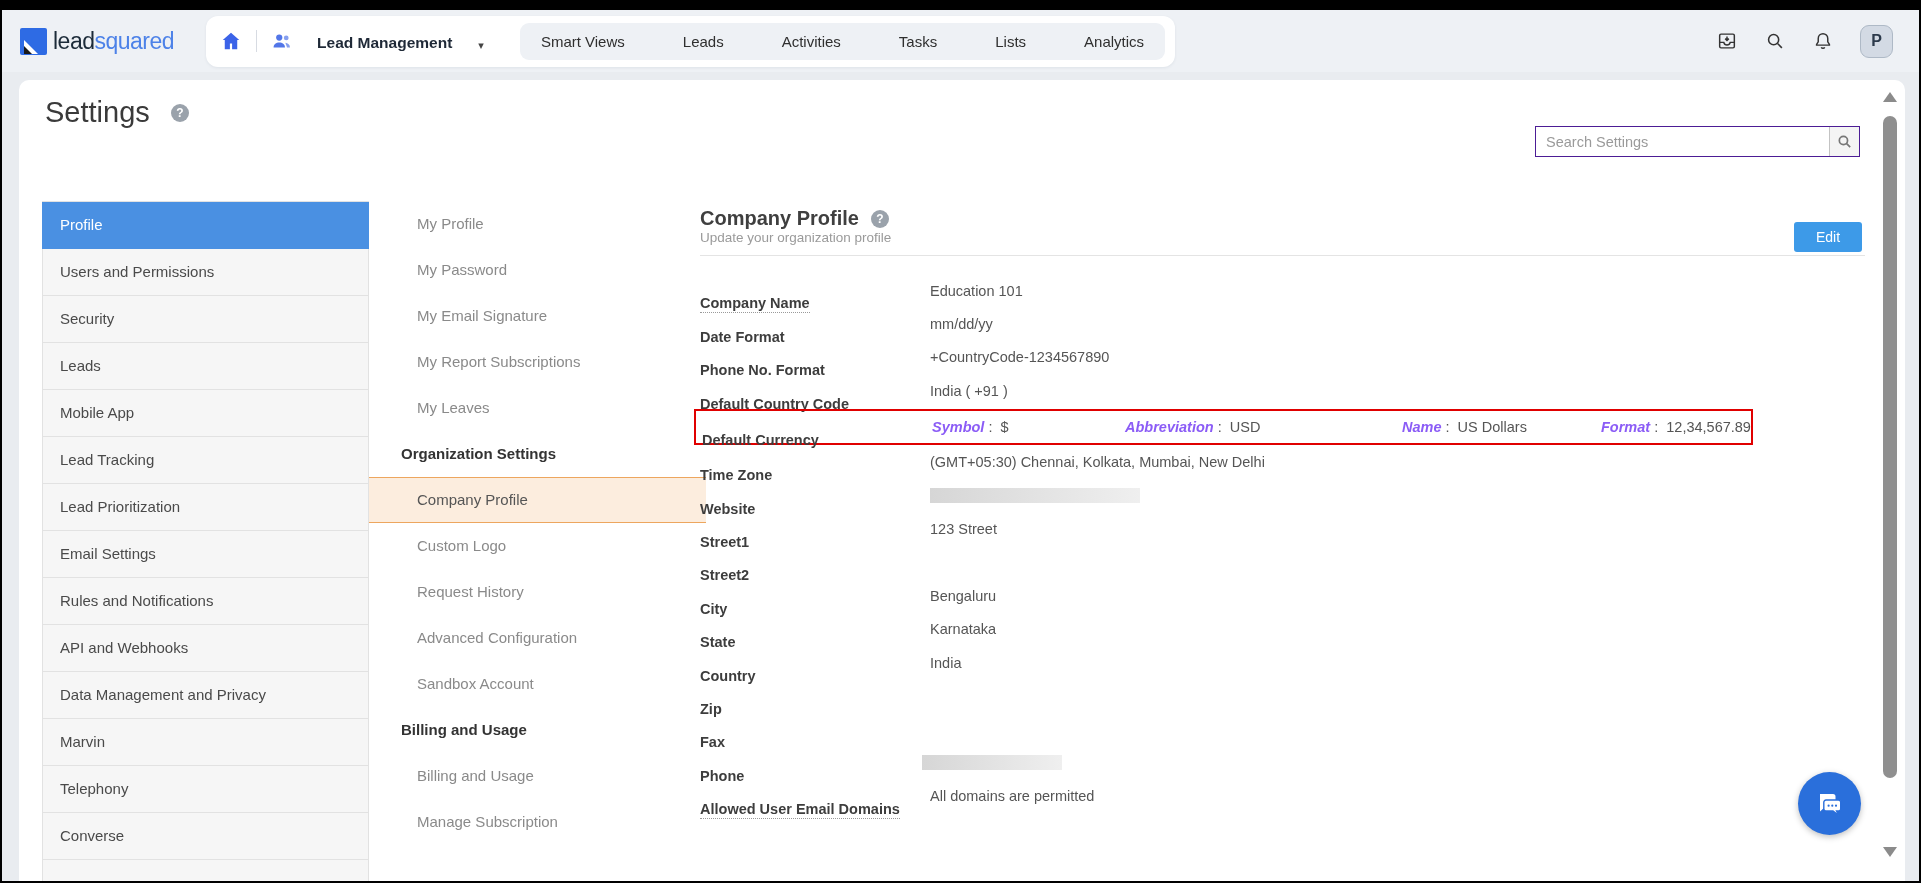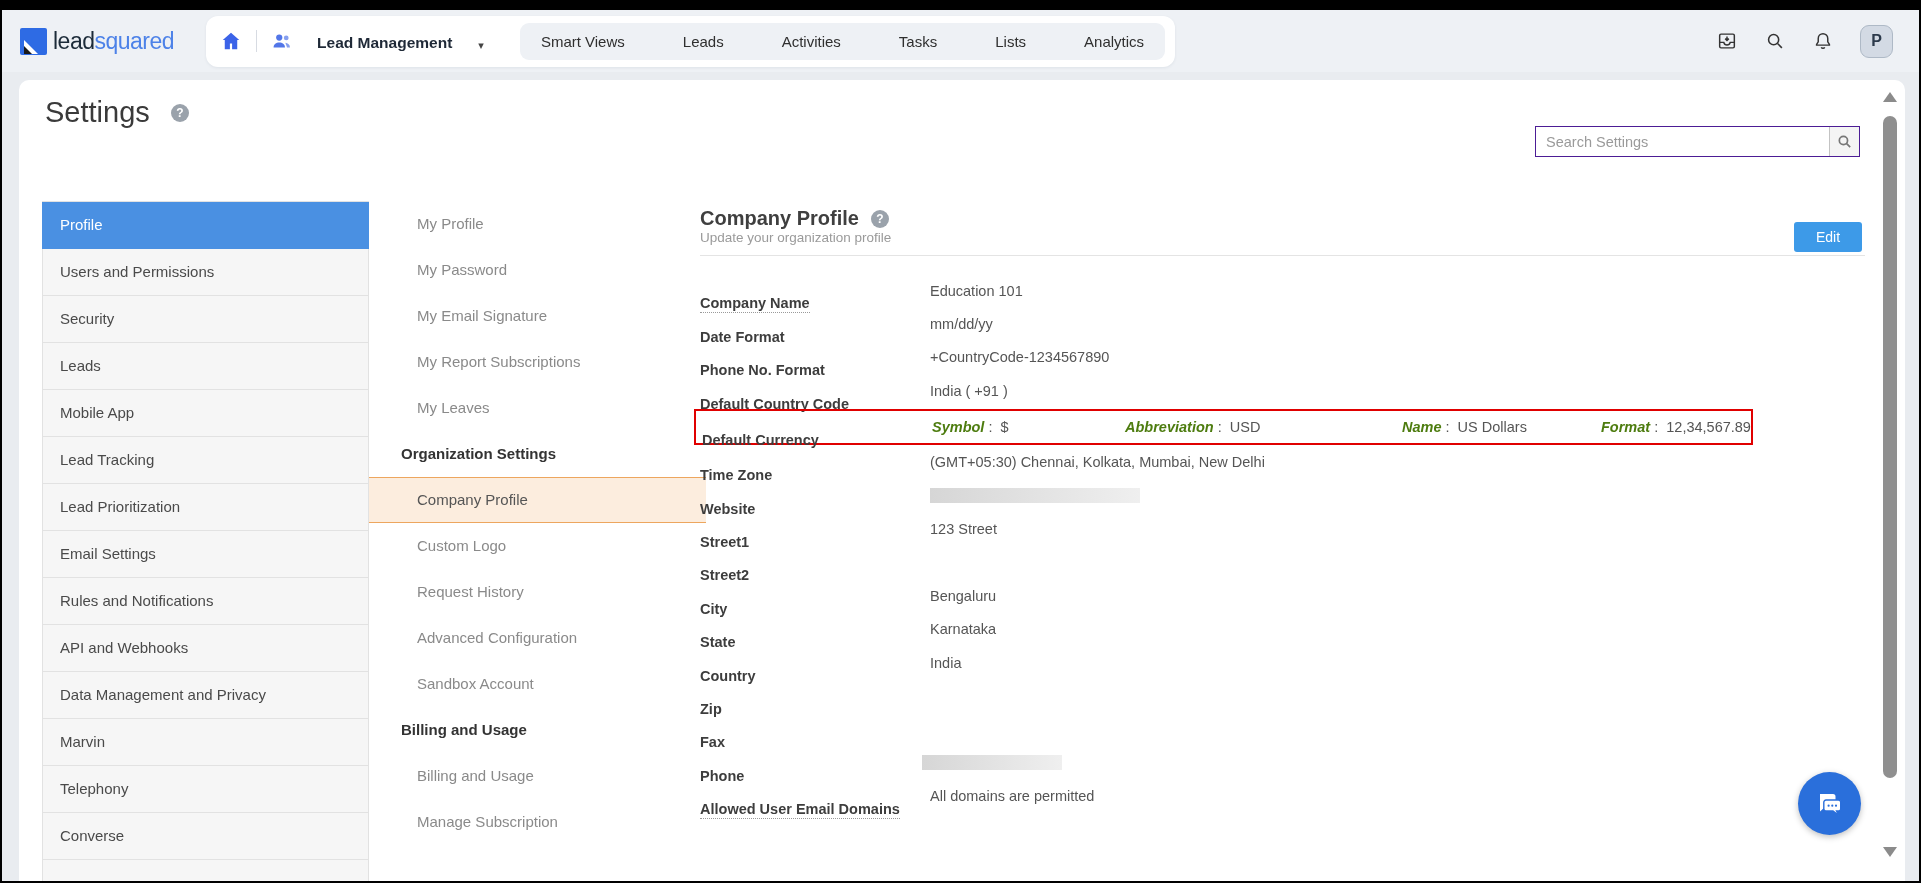--- a/index.html
+++ b/index.html
@@ -59,21 +59,21 @@
   .edit-btn { position:absolute; top:23px; right:20px; width:68px; height:30px; background:#3d9ae8; color:#fff; border:none; border-radius:3px; font-size:14px; font-family:inherit; cursor:pointer; }
 
   .fields { margin-top:18px; }
   .frow { display:flex; align-items:center; height:33.4px; position:relative; }
   .flabel { width:230px; flex:0 0 auto; font-size:14.5px; font-weight:600; color:#3d3d3d;margin-top:26px; }
   .flabel .lbl-inner { display:inline-block; line-height:1.25; }
   .flabel.dotted .lbl-inner { border-bottom:1px dotted #9a9a9a; }
   .fvalue { font-size:14.5px; color:#555; }
   .frow.currency { height:36px; border:2px solid #e00000; width:1059px; margin-left:-6px; padding-left:6px; margin-top:1px; margin-bottom:1px; }
   .cpart { position:absolute; font-size:14.5px; color:#555; white-space:nowrap; }
-  .cpart .ck { font-style:italic; font-weight:600; color:#4d7c0f; }
+  .cpart .ck { font-style:italic; font-weight:600; color:#8b5cf6; }
   .cp0 { left:236px; } .cp1 { left:429px; } .cp2 { left:706px; } .cp3 { left:905px; }
   .redact { height:15px; background:linear-gradient(90deg,#d6d6d6,#efefef); }
   .redact.wide { width:210px; } .redact.narrow { width:140px; margin-left:-8px; }
 
   
   .scrollbar { position:absolute; right:7px; top:8px; bottom:0; width:16px; }
   .sb-up { position:absolute; top:4px; left:1px; width:0; height:0; border-left:7px solid transparent; border-right:7px solid transparent; border-bottom:10px solid #8b8b8b; cursor:pointer; }
   .sb-thumb { position:absolute; top:28px; left:1px; width:14px; height:662px; background:#8f8f8f; border-radius:8px; cursor:pointer; }
   .sb-down { position:absolute; bottom:26px; left:1px; width:0; height:0; border-left:7px solid transparent; border-right:7px solid transparent; border-top:10px solid #8b8b8b; cursor:pointer; }
 

